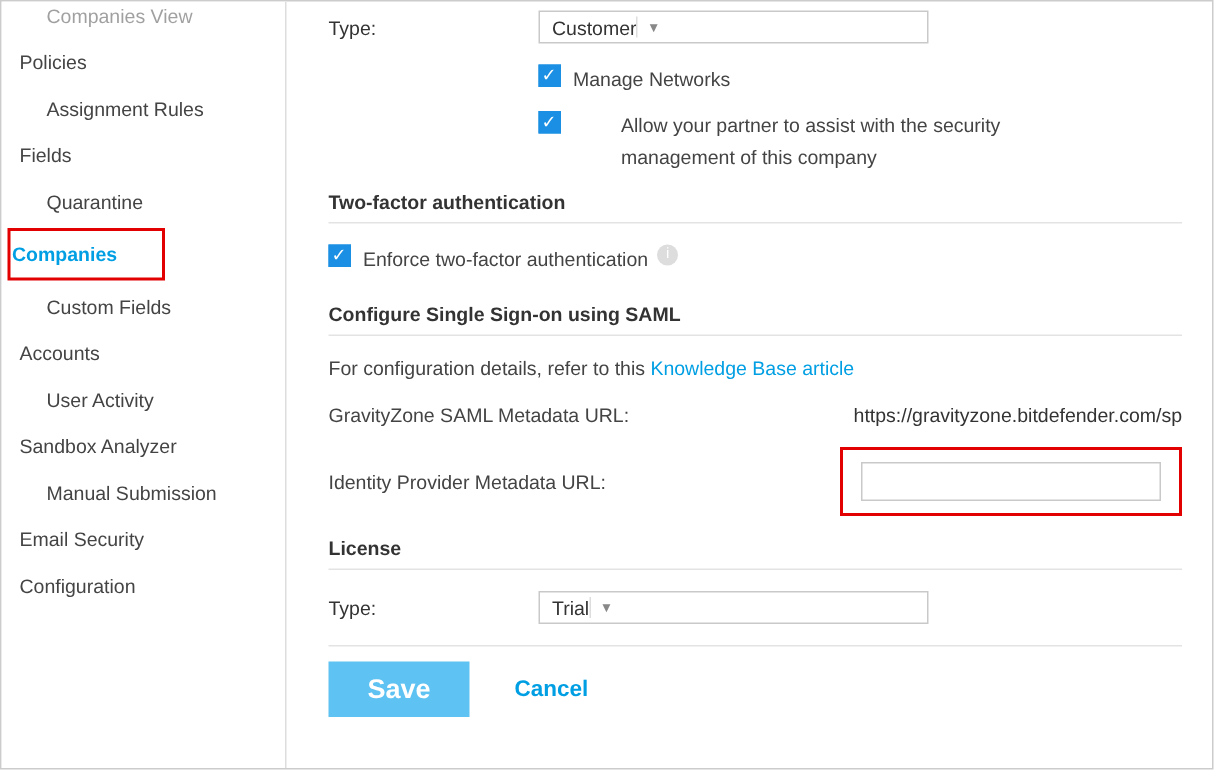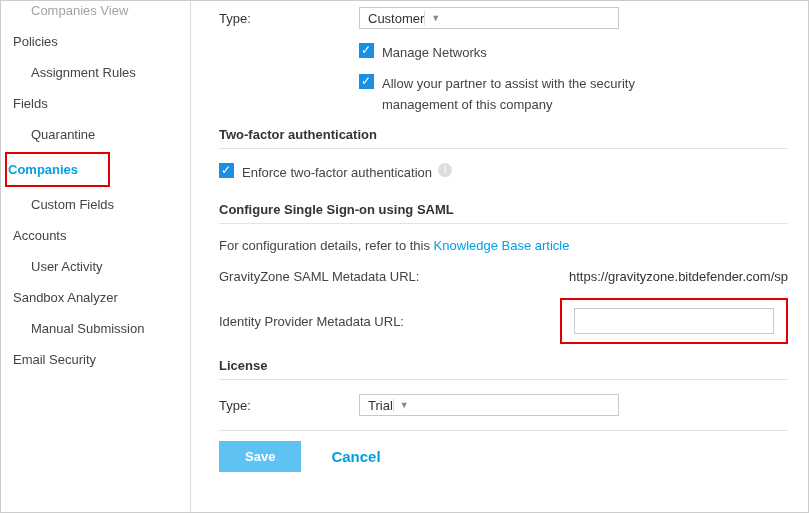--- a/index.html
+++ b/index.html
@@ -114,21 +114,21 @@
     border-top: 1px solid #e3e3e3;
     padding: 10px 0 0 0;
     margin-top: 8px;
     display:flex; gap: 30px; align-items:center;
   }
   .btn-save {
     background: #5ec2f2;
     color: #fff;
     border: none;
     padding: 8px 26px;
-    font-size: 13px;
+    font-size: 18px;
     font-weight: bold;
     cursor: pointer;
   }
   .btn-cancel {
     background: none; border: none;
     color: #009fe3; font-weight: bold;
     font-size: 15px; cursor: pointer;
   }
 </style>
 </head>
@@ -142,41 +142,42 @@
       <li class="child">Assignment Rules</li>
       <li>Fields</li>
       <li class="child">Quarantine</li>
       <li class="active highlighted">Companies</li>
       <li class="child">Custom Fields</li>
       <li>Accounts</li>
       <li class="child">User Activity</li>
       <li>Sandbox Analyzer</li>
       <li class="child">Manual Submission</li>
       <li>Email Security</li>
+      <li>Configuration</li>
     </ul>
   </nav>
 
   <main class="main">
 
     <div class="row" style="margin-top:6px;">
       <div class="label">Type:</div>
       <div class="select">
         <span>Customer</span>
         <span class="caret">▼</span>
       </div>
     </div>
 
     <div class="checkbox-row">
       <span class="chk"></span>
       <span class="chk-label">Manage Networks</span>
     </div>
 
     <div class="checkbox-row">
       <span class="chk"></span>
-      <span class="chk-label" style="max-width:320px;">Allow your partner to assist with the security management of this company</span>
+      <span class="chk-label" style="max-width:320px;margin-left:32px;">Allow your partner to assist with the security management of this company</span>
     </div>
 
     <div class="section-title">Two-factor authentication</div>
     <hr class="sep">
 
     <div class="checkbox-row inline">
       <span class="chk"></span>
       <span class="chk-label">Enforce two-factor authentication</span>
       <span class="info-icon">i</span>
     </div>

